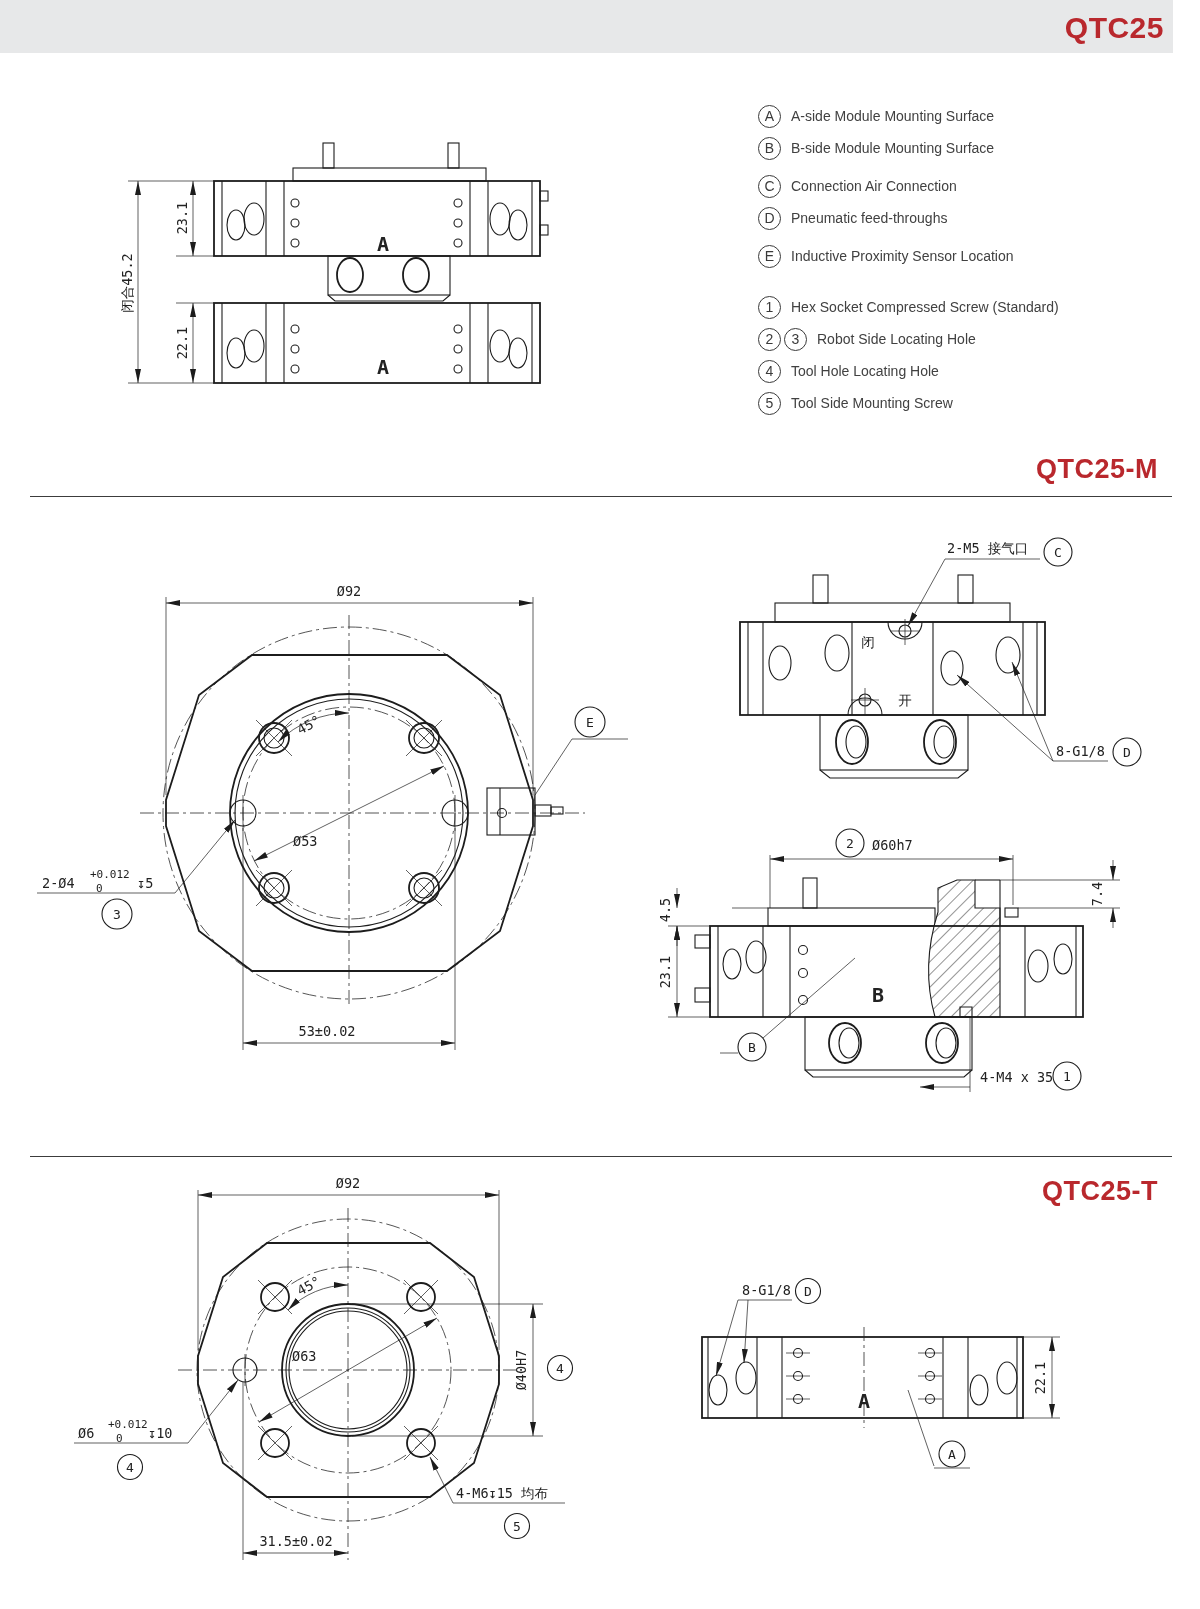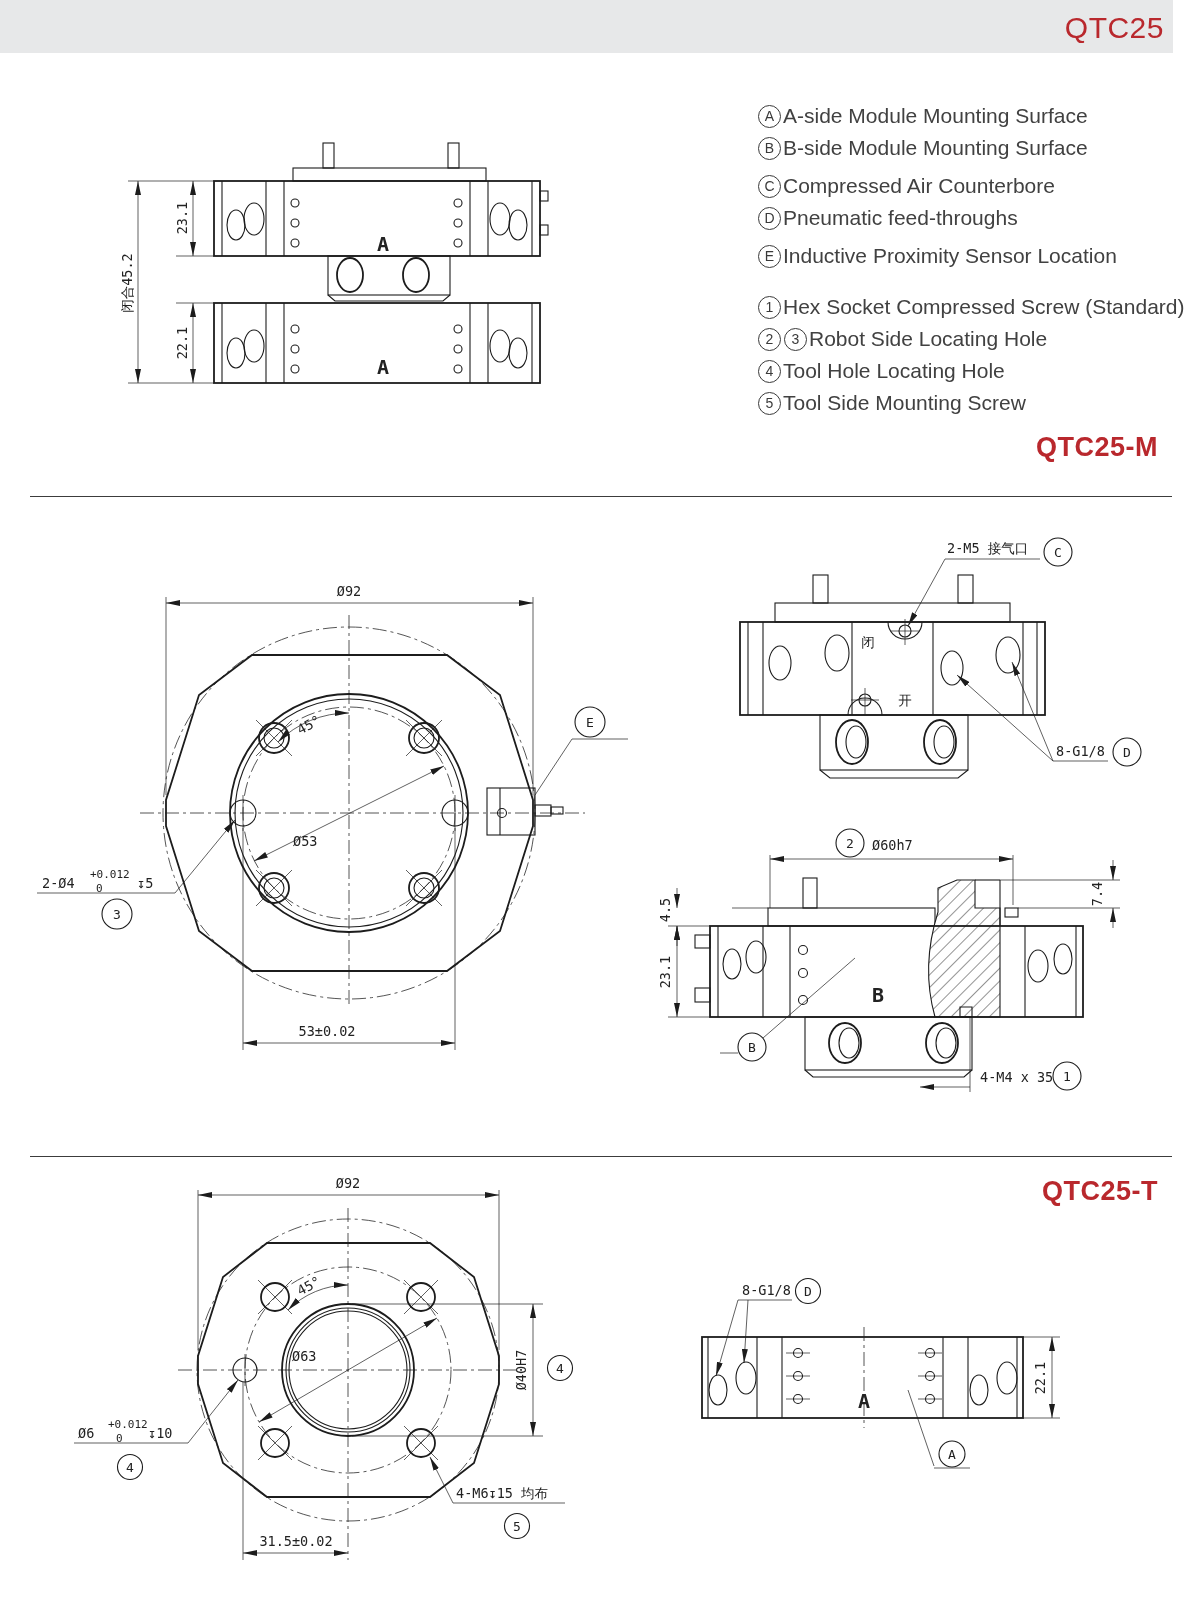--- a/index.html
+++ b/index.html
@@ -1,32 +1,32 @@
 <!DOCTYPE html>
 <html><head>
 <meta charset="utf-8">
 <style>
   html,body{margin:0;padding:0;}
   body{width:1200px;height:1609px;position:relative;background:#fff;
        font-family:"Liberation Sans",sans-serif;overflow:hidden;}
   .band{position:absolute;left:0;top:0;width:1173px;height:53px;background:#e7e8e9;}
-  .page-title{position:absolute;top:11px;right:36px;font-size:30px;font-weight:normal;
+  .page-title{position:absolute;top:11px;right:36px;font-size:30px;font-weight:bold;
        color:#b9282d;letter-spacing:.5px;}
   .sec-title{position:absolute;right:42px;font-size:27px;font-weight:bold;color:#b9282d;letter-spacing:.5px;}
   .rule{position:absolute;left:30px;width:1142px;height:0;border-top:1.6px solid #3c3c3c;}
   
   .legend{position:absolute;left:758px;top:104px;width:420px;color:#414141;}
   .lrow{display:flex;align-items:center;height:24px;margin-top:8px;}
   .lrow.first{margin-top:0;}
   .lrow.gap{margin-top:14px;}
   .lrow.biggap{margin-top:27px;}
   .bubble{flex:0 0 auto;width:21px;height:21px;border:1.6px solid #3a3a3a;border-radius:50%;
        display:flex;align-items:center;justify-content:center;font-size:14px;color:#3a3a3a;}
   .bubble + .bubble{margin-left:3px;}
-  .ltext{margin-left:2px;font-size:21px;white-space:nowrap;}
+  .ltext{margin-left:10px;font-size:14px;white-space:nowrap;}
   
   svg{position:absolute;overflow:visible;}
   .s{stroke:#1c1c1c;stroke-width:1.1;fill:none;}
   .s2{stroke:#1c1c1c;stroke-width:1.8;fill:none;}
   .tn{stroke:#1c1c1c;stroke-width:.7;fill:none;}
   .cl{stroke:#2a2a2a;stroke-width:.8;fill:none;stroke-dasharray:14 4 3 4;}
   .dim{font-family:"DejaVu Sans Mono",monospace;font-size:13.5px;fill:#222;}
   .dimS{font-family:"DejaVu Sans Mono",monospace;font-size:11px;fill:#222;}
   .bal{font-family:"DejaVu Sans Mono",monospace;font-size:13px;fill:#222;text-anchor:middle;}
   .cad{font-family:"DejaVu Sans Mono",monospace;font-size:20px;font-weight:bold;fill:#222;text-anchor:middle;}
@@ -42,21 +42,21 @@
   <div class="lrow first">
     <span class="bubble">A</span>
     <span class="ltext">A-side Module Mounting Surface</span>
   </div>
   <div class="lrow">
     <span class="bubble">B</span>
     <span class="ltext">B-side Module Mounting Surface</span>
   </div>
   <div class="lrow gap">
     <span class="bubble">C</span>
-    <span class="ltext">Compressed Air Counterbore</span>
+    <span class="ltext">Connection Air Connection</span>
   </div>
   <div class="lrow">
     <span class="bubble">D</span>
     <span class="ltext">Pneumatic feed-throughs</span>
   </div>
   <div class="lrow gap">
     <span class="bubble">E</span>
     <span class="ltext">Inductive Proximity Sensor Location</span>
   </div>
   <div class="lrow biggap">
@@ -71,21 +71,21 @@
   <div class="lrow">
     <span class="bubble">4</span>
     <span class="ltext">Tool Hole Locating Hole</span>
   </div>
   <div class="lrow">
     <span class="bubble">5</span>
     <span class="ltext">Tool Side Mounting Screw</span>
   </div>
 </div>
 
-<div class="sec-title" style="top:432px;">QTC25-M</div>
+<div class="sec-title" style="top:454px;">QTC25-M</div>
 <div class="rule" style="top:496px;"></div>
 <div class="sec-title" style="top:1176px;">QTC25-T</div>
 <div class="rule" style="top:1156px;"></div>
 
 <svg style="left:98px;top:133px;" width="500" height="270" viewBox="0 0 500 270">
   <defs>
     <marker id="aE" markerWidth="15" markerHeight="6" refX="14" refY="3" orient="auto" markerUnits="userSpaceOnUse">
       <path d="M0,0 L14,3 L0,6 Z" fill="#1c1c1c"></path>
       </marker>
     <marker id="aS" markerWidth="15" markerHeight="6" refX="0" refY="3" orient="auto" markerUnits="userSpaceOnUse">

